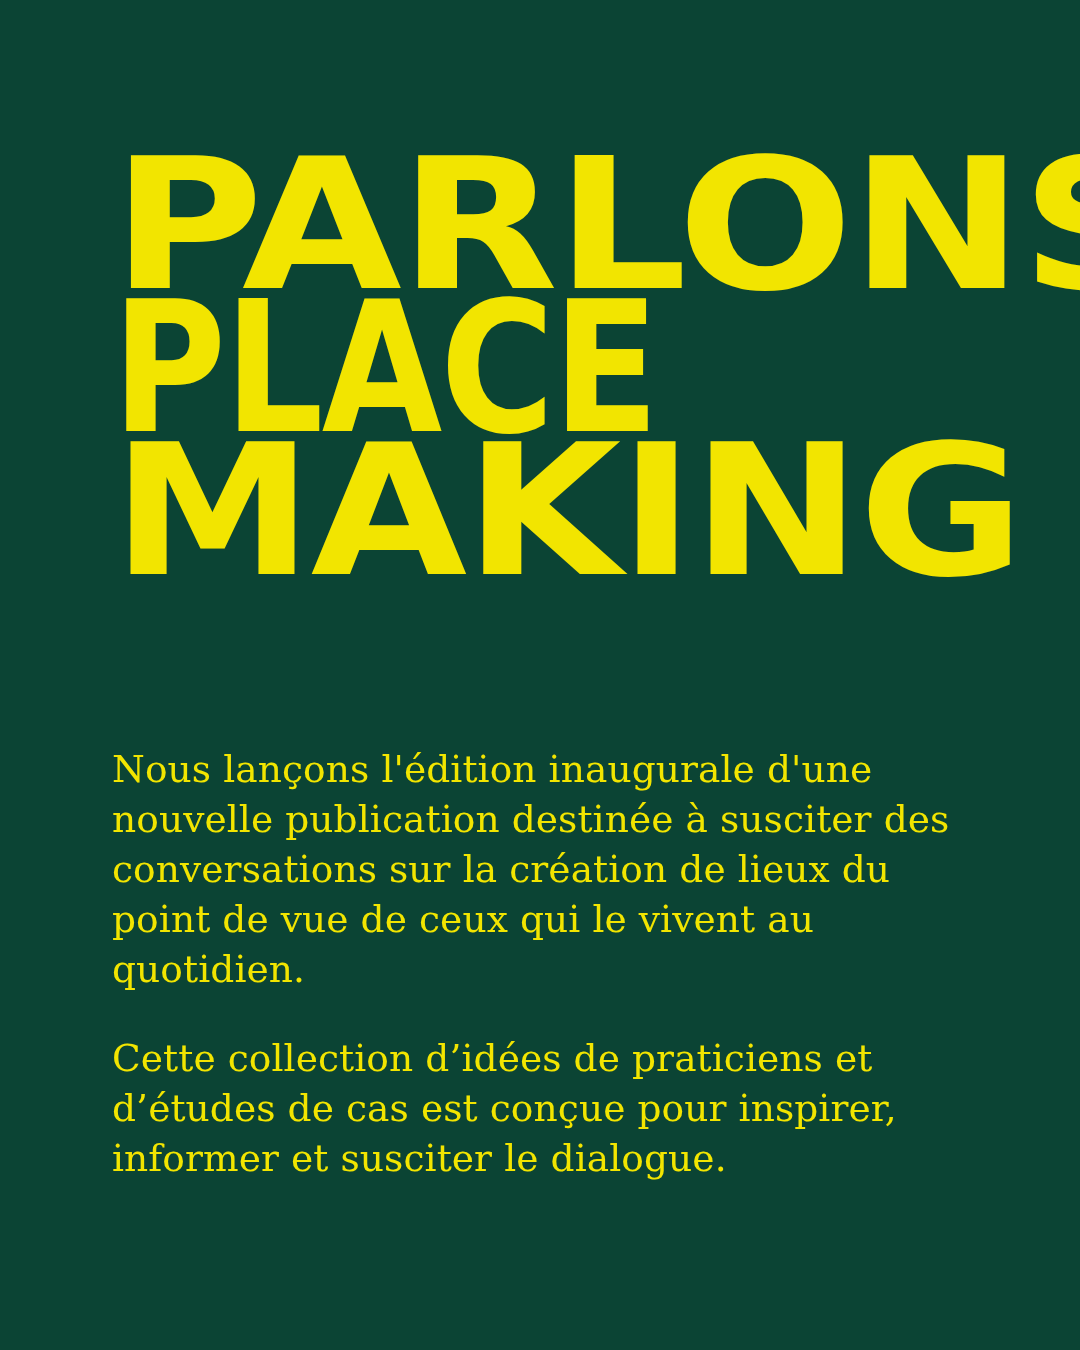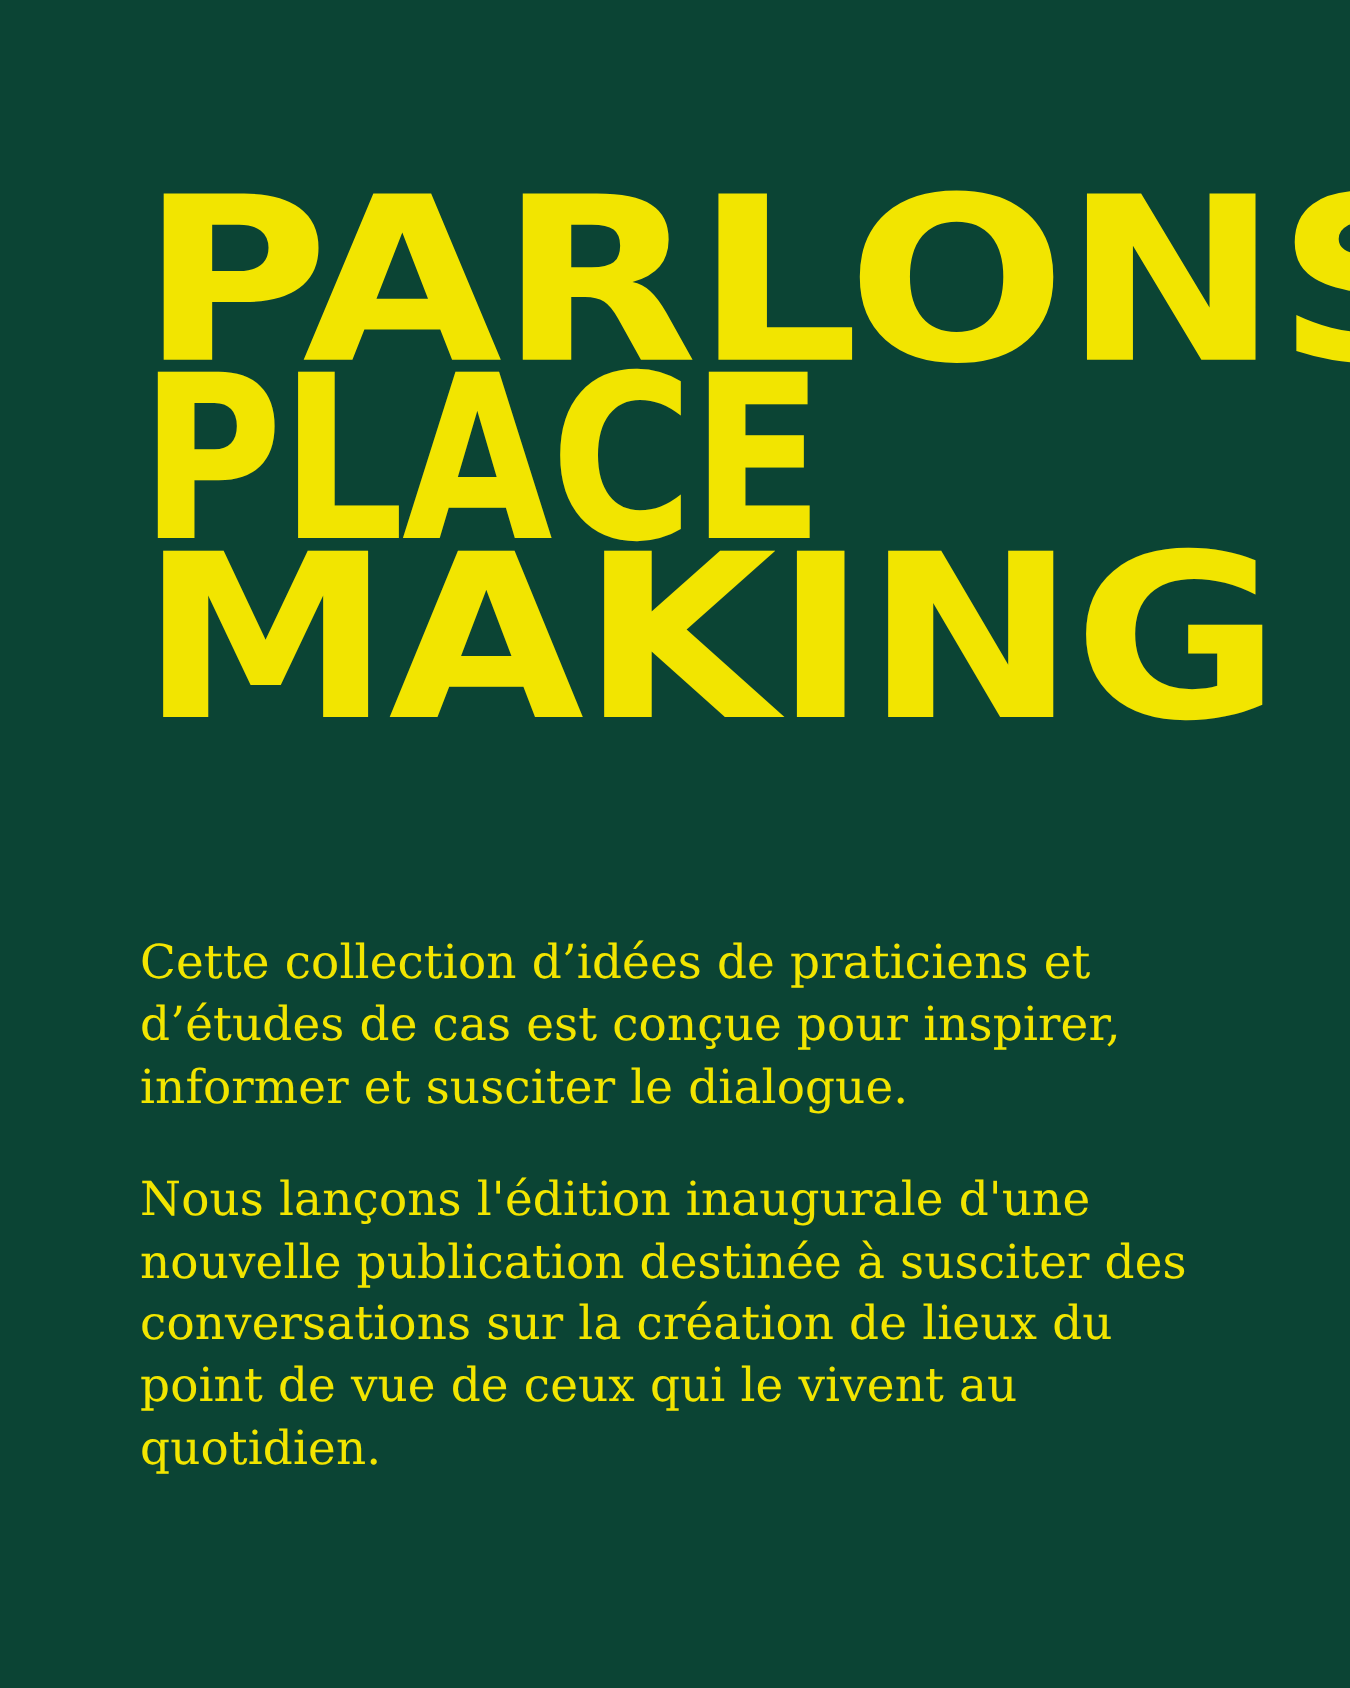--- a/index.html
+++ b/index.html
@@ -79,17 +79,17 @@
 
 <div class="poster">
 
   <div class="headline">
     <span class="headline-line line-1">PARLONS</span>
     <span class="headline-line line-2">PLACE</span>
     <span class="headline-line line-3">MAKING</span>
   </div>
 
   <div class="body-copy">
+    <p>Nous lançons l'édition inaugurale d'une nouvelle publication destinée à susciter des conversations sur la création de lieux du point de vue de ceux qui le vivent au quotidien.</p>
     <p>Cette collection d’idées de praticiens et d’études de cas est conçue pour inspirer, informer et susciter le dialogue.</p>
-    <p>Nous lançons l'édition inaugurale d'une nouvelle publication destinée à susciter des conversations sur la création de lieux du point de vue de ceux qui le vivent au quotidien.</p>
   </div>
 
 </div>
 
 </body></html>

